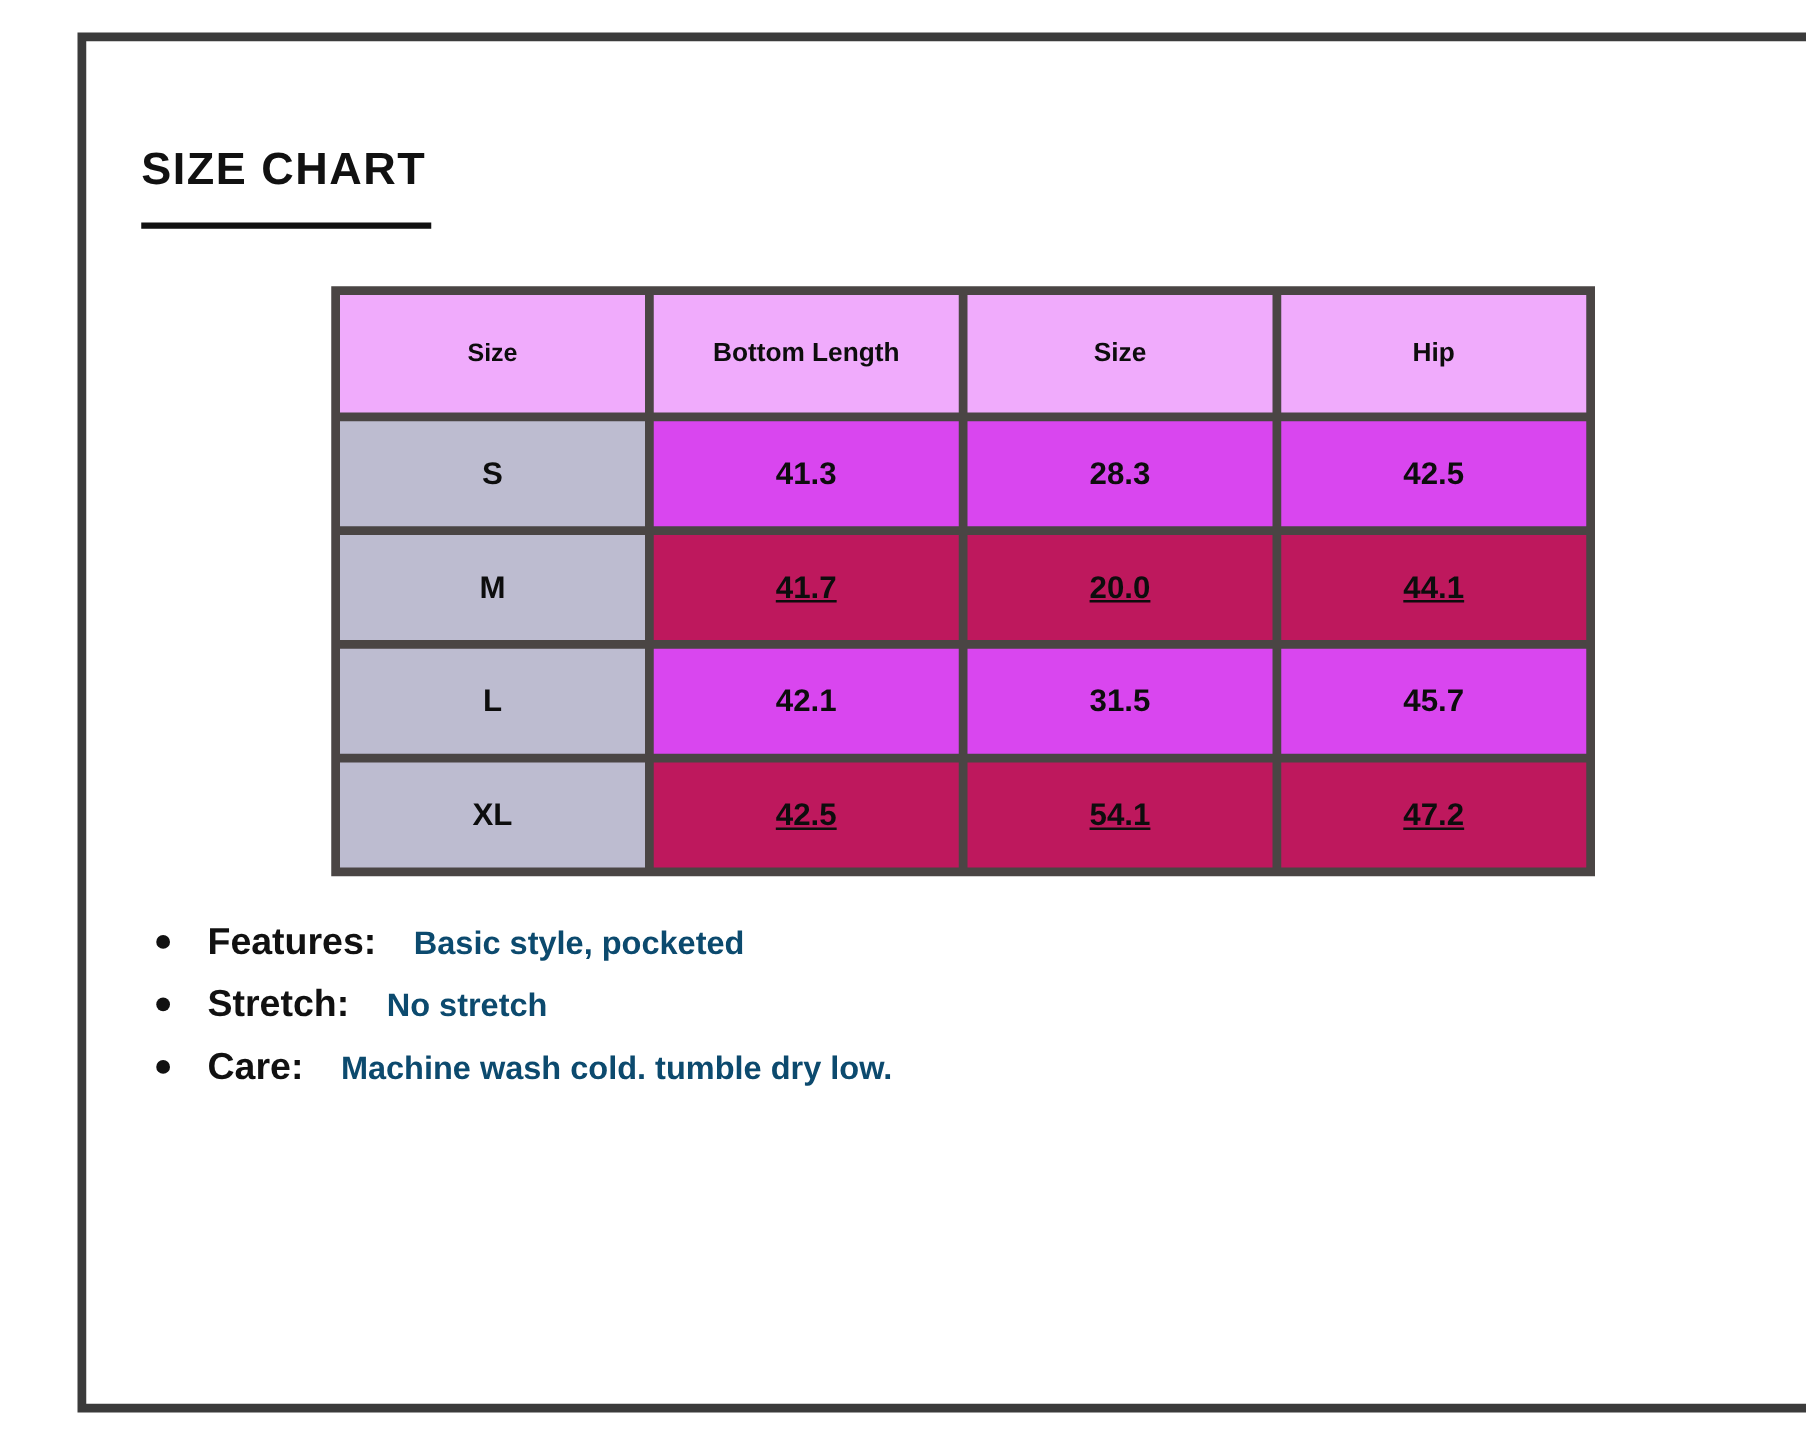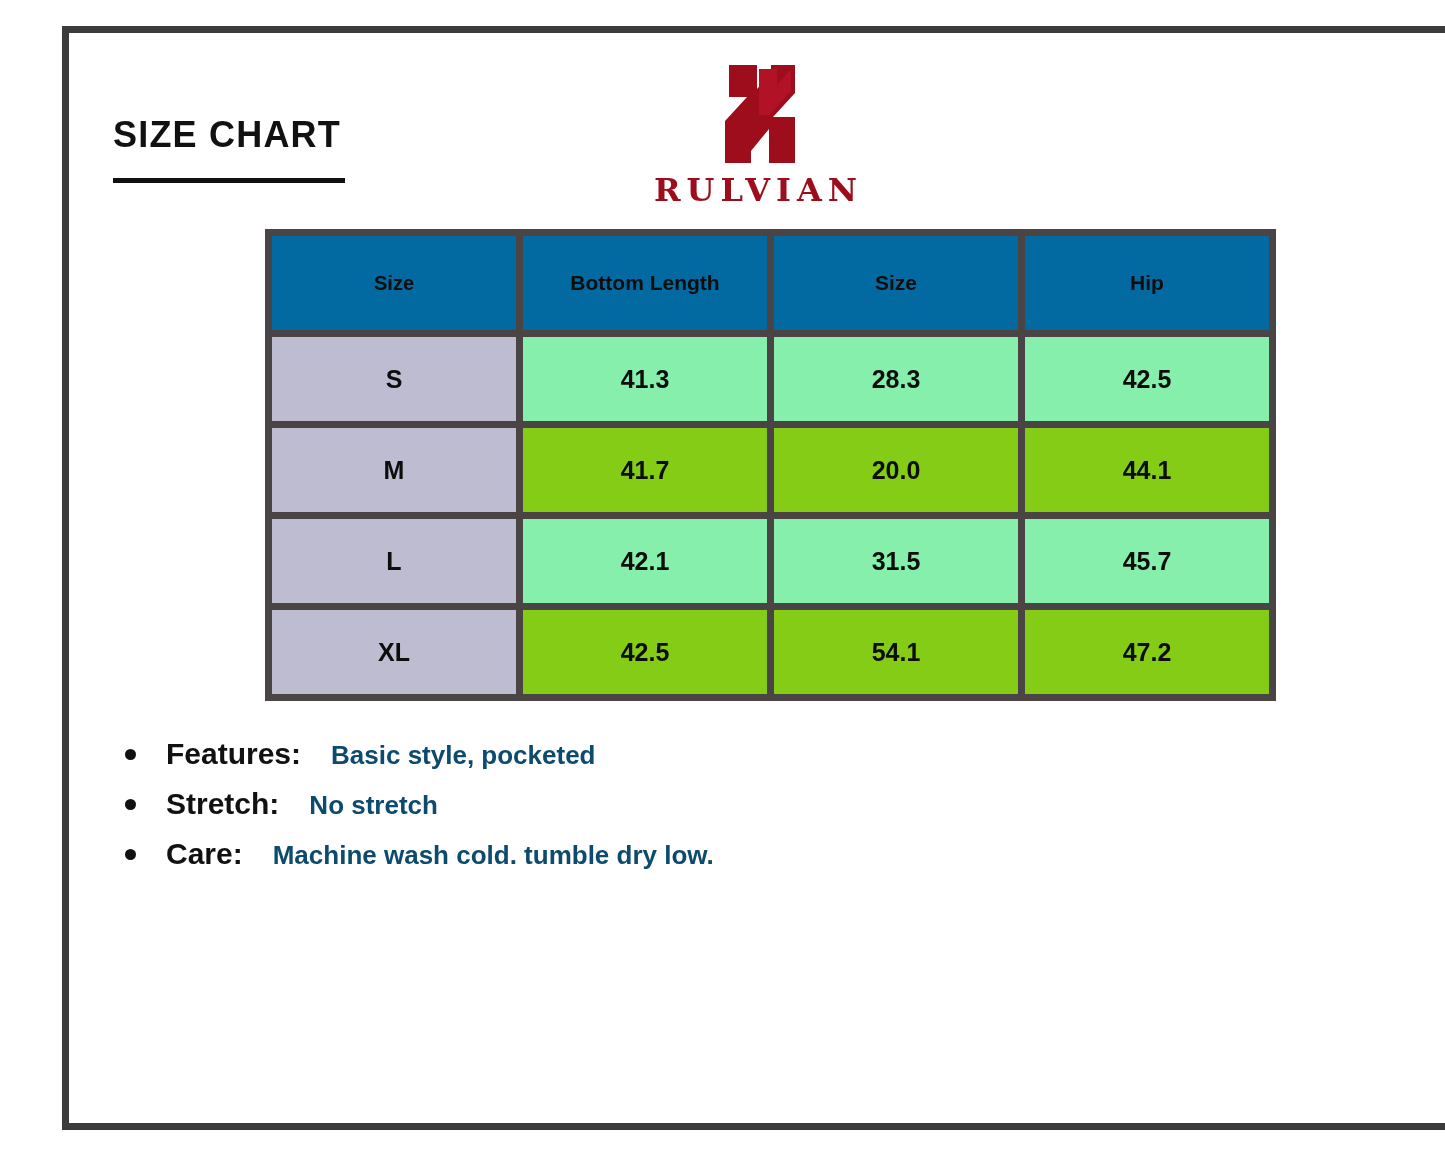--- a/index.html
+++ b/index.html
@@ -98,38 +98,39 @@
   }
   table.size-table td,
   table.size-table th {
     text-align: center;
     vertical-align: middle;
     font-weight: bold;
     color: #0d0d0d;
   }
   th.col-head {
     height: 92px;
-    background: #0369a1;
+    background: #f0abfc;
     font-size: 21px;
   }
   th.col-head.size-head {
     font-size: 20px;
   }
   td.size-cell {
     height: 82px;
     background: #bdbcd0;
     font-size: 25px;
   }
   td.val-cell {
     height: 82px;
     font-size: 25px;
-    background: #86efac;
+    background: #d946ef;
   }
   tr.alt td.val-cell {
-    background: #84cc16;
+    background: #be185d;
+    text-decoration: underline;
   }
 
   
   .notes {
     margin-top: 36px;
     padding-left: 12px;
   }
   .note-row {
     display: flex;
     align-items: baseline;
@@ -165,31 +166,20 @@
 
 <div class="page">
   <div class="frame">
     <div class="inner">
 
       <div class="header">
         <div class="title-block">
           <div class="title">SIZE CHART</div>
           <div class="title-rule"></div>
         </div>
-        <div class="brand">
-          <span class="brand-mark">
-            <svg viewBox="0 0 120 110" width="120" height="110" aria-hidden="true">
-              <g fill="#9e0d1c">
-                <path d="M30 6 L58 6 L58 30 L72 14 L72 6 L96 6 L96 34 L74 58 L96 58 L96 104 L70 104 L70 70 L52 92 L52 104 L26 104 L26 62 L48 38 L30 38 Z"></path>
-                <path d="M60 10 L78 10 L78 26 L92 10 L92 32 L70 56 L60 56 Z" fill="#b21225"></path>
-              </g>
-            </svg>
-          </span>
-          <div class="brand-name">RULVIAN</div>
-        </div>
       </div>
 
       <div class="table-wrap">
         <table class="size-table">
           <thead>
             <tr>
               <th class="col-head size-head">Size</th>
               <th class="col-head">Bottom Length</th>
               <th class="col-head">Size</th>
               <th class="col-head">Hip</th>

